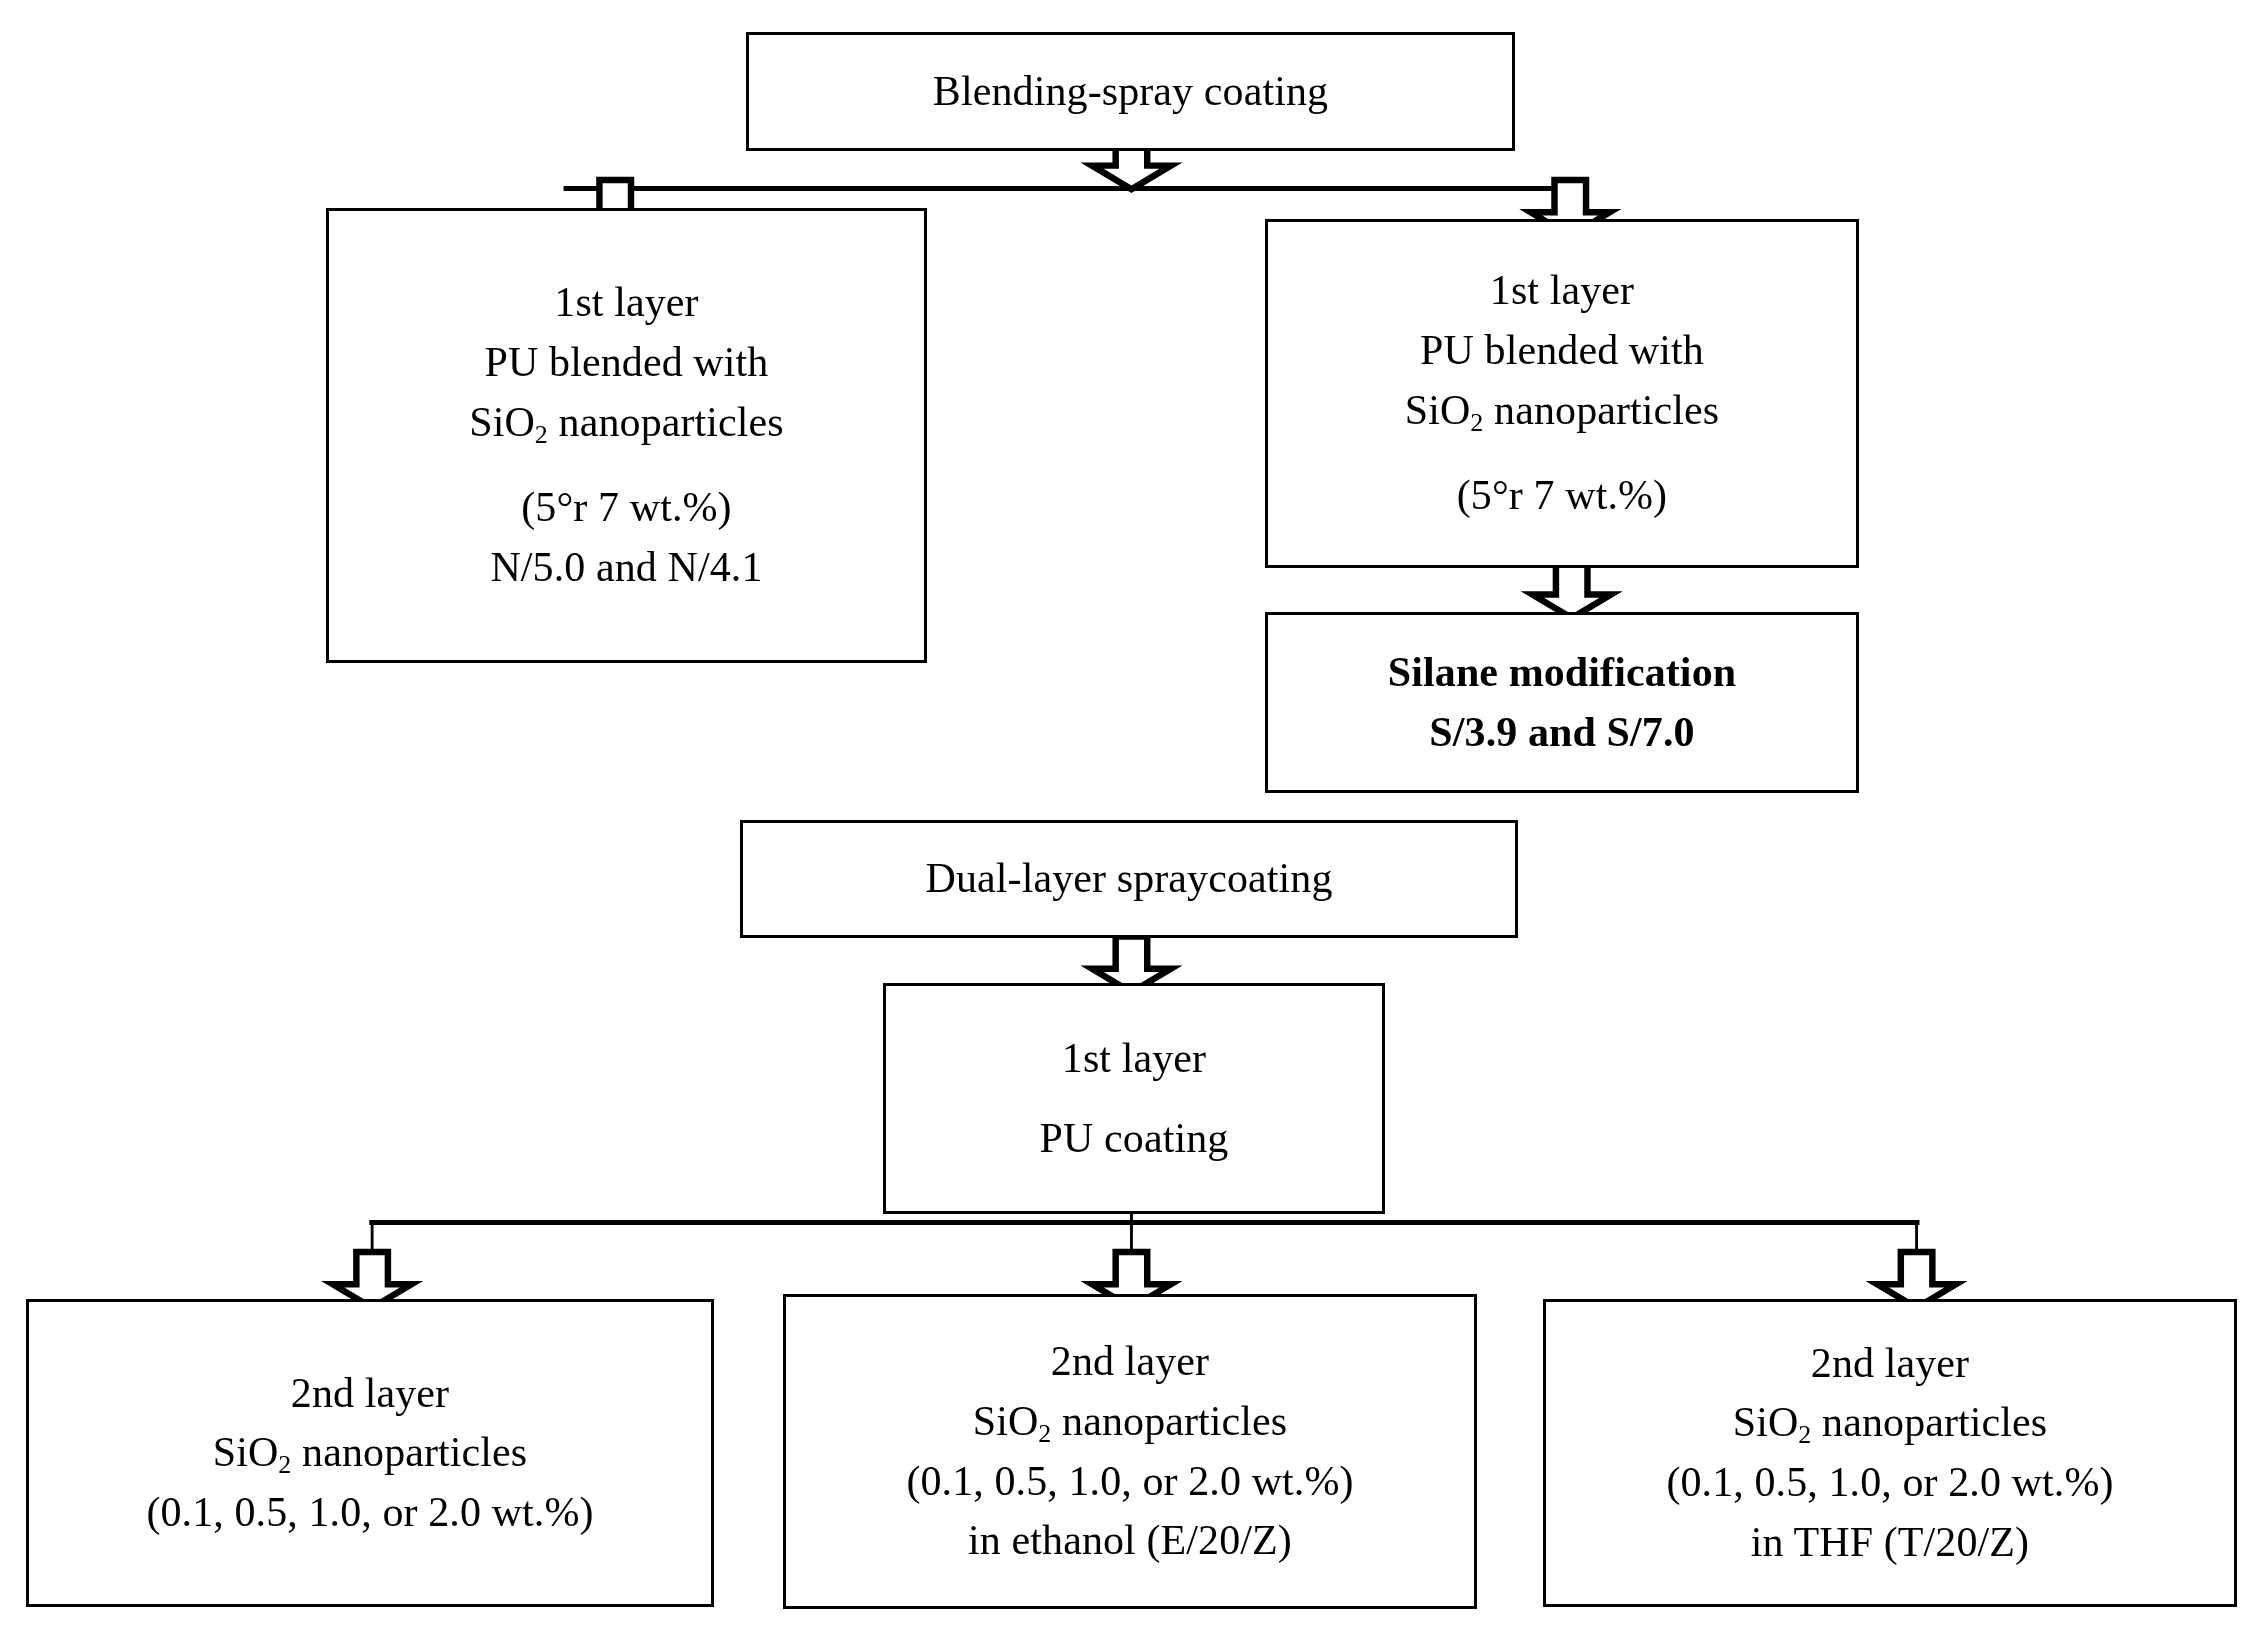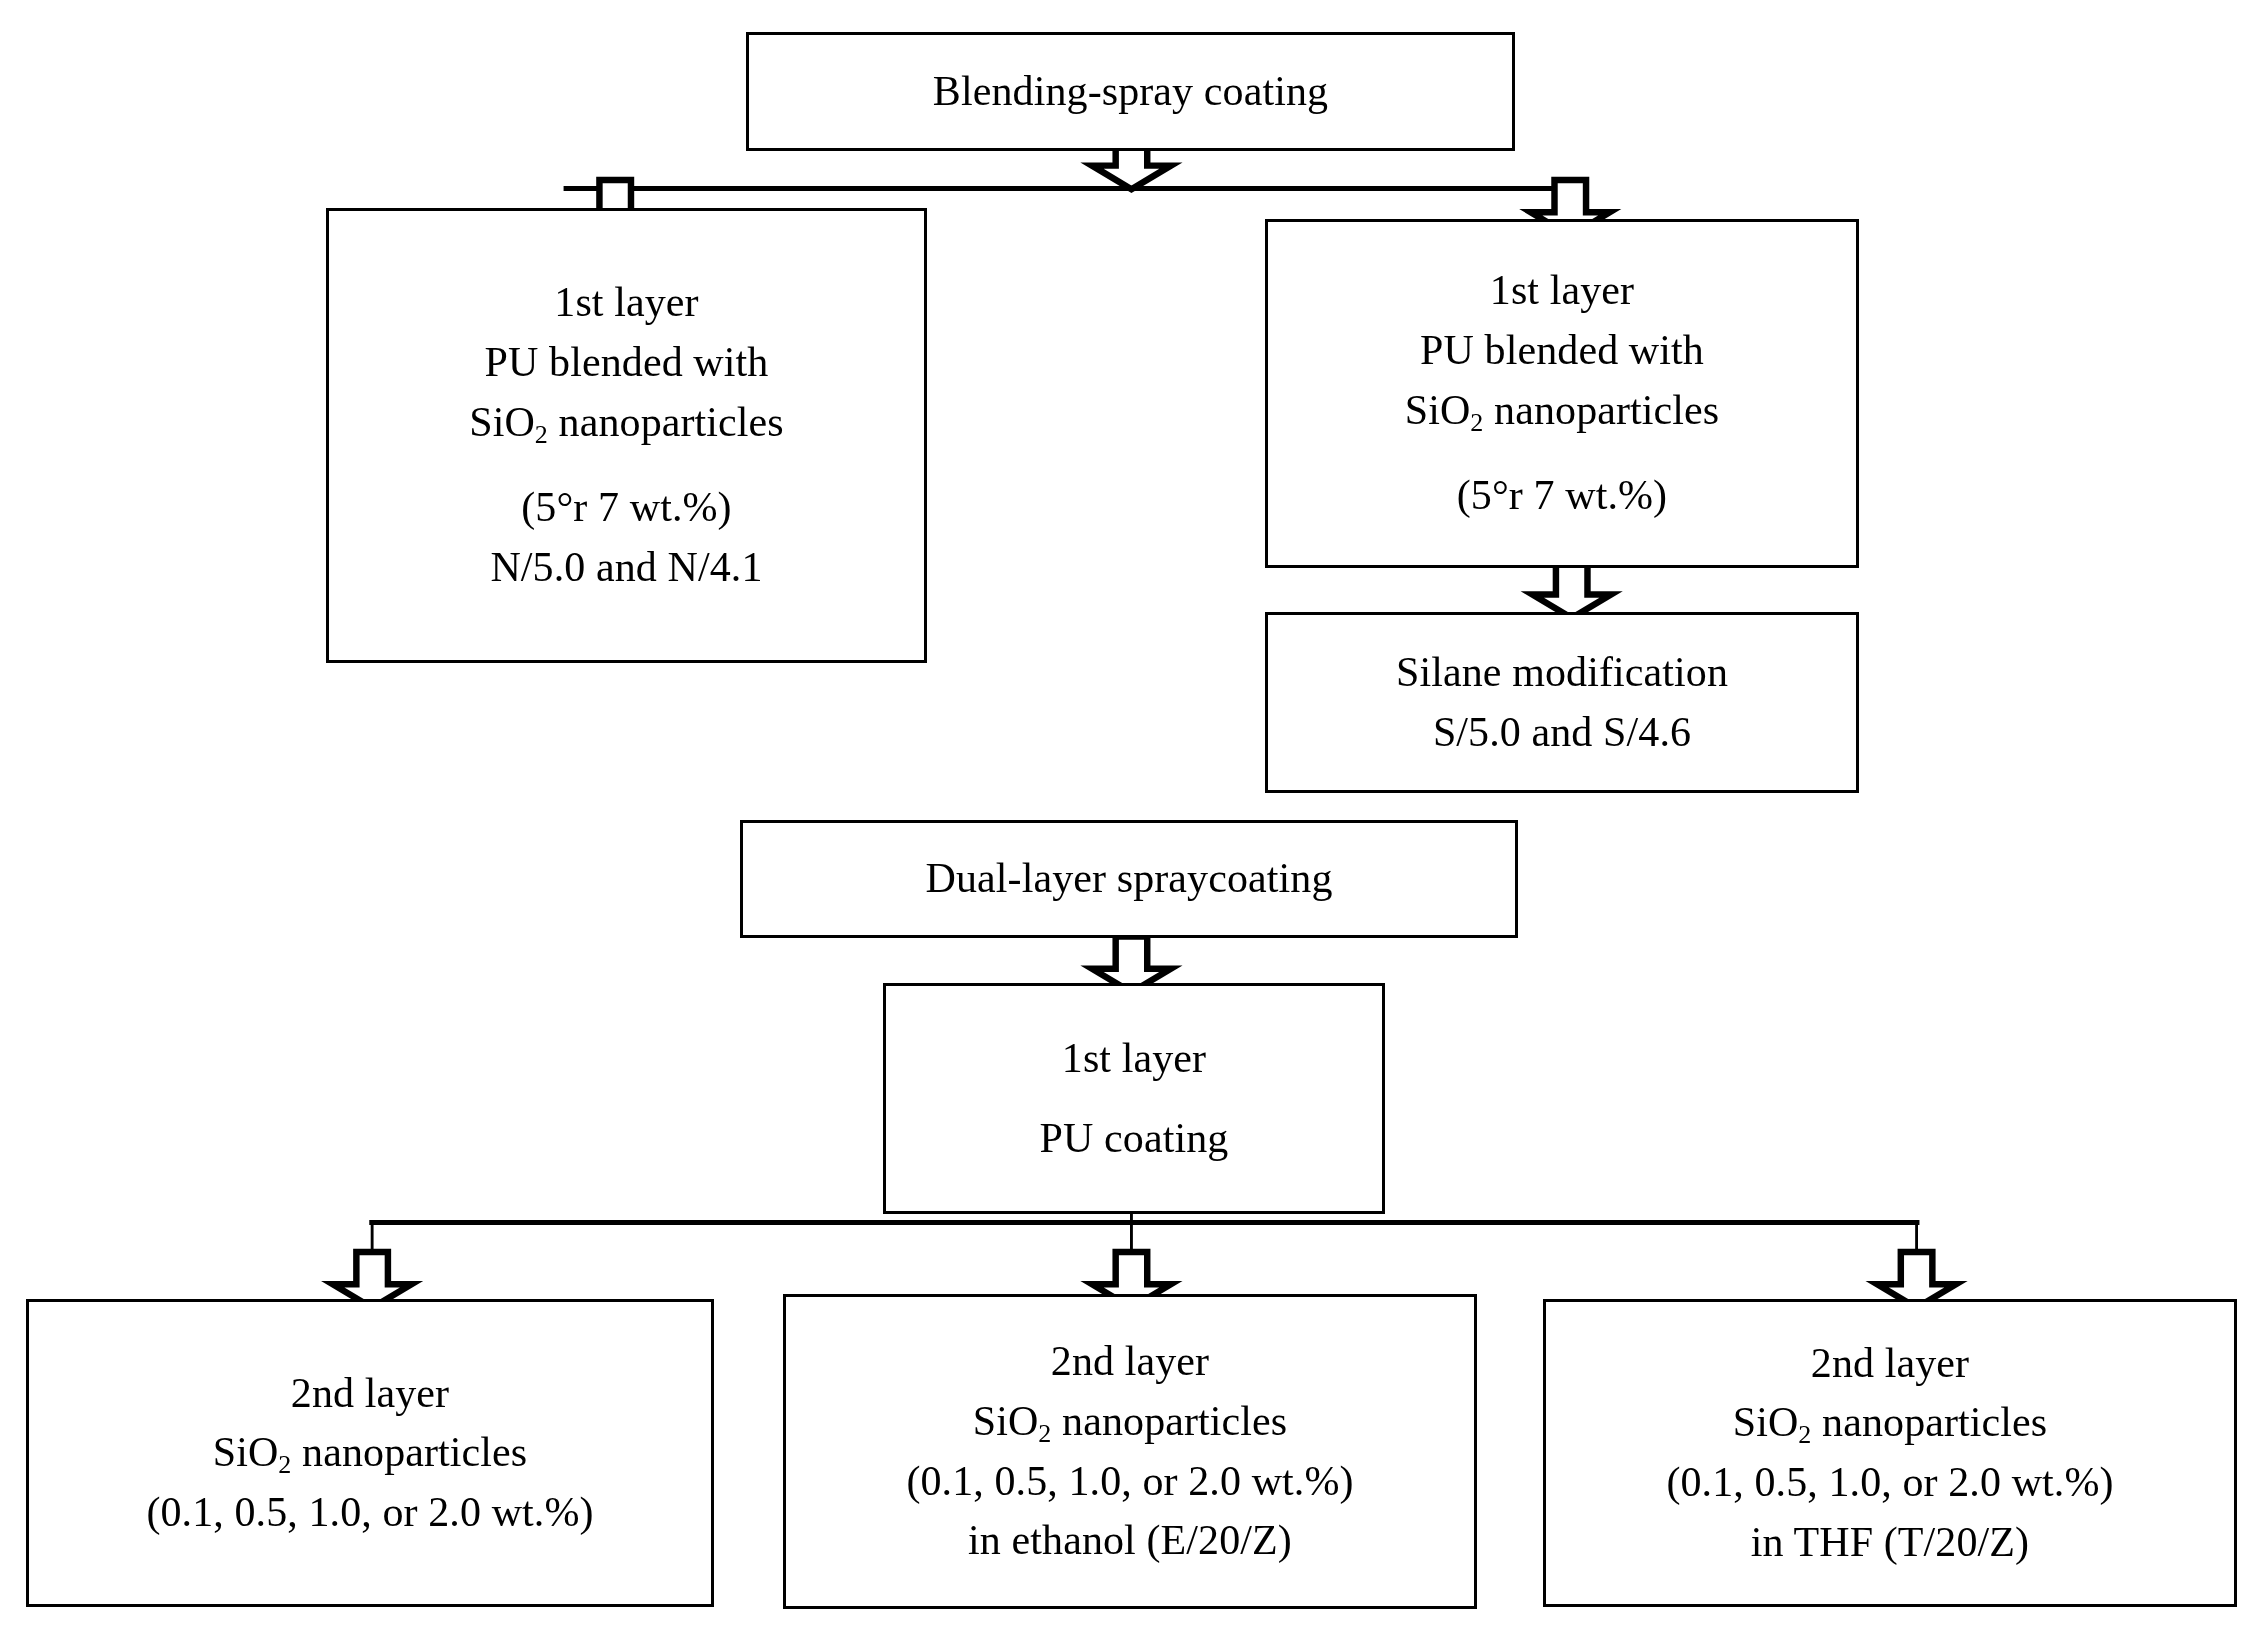--- a/index.html
+++ b/index.html
@@ -107,23 +107,23 @@
     <span class="node-line">N/5.0 and N/4.1</span>
   </div>
 
   <div class="node-box" style="left:1265px; top:219px; width:594px; height:349px;">
     <span class="node-line">1st layer</span>
     <span class="node-line">PU blended with</span>
     <span class="node-line"><span>SiO</span><sub>2</sub><span> nanoparticles</span></span>
     <span class="node-line spaced">(5°r 7 wt.%)</span>
   </div>
 
-  <div class="node-box" style="left:1265px; top:612px; width:594px; height:181px;">
+  <div class="node-box" style="left:1265px; top:612px; width:594px; height:181px;font-weight:bold;">
     <span class="node-line">Silane modification</span>
-    <span class="node-line">S/5.0 and S/4.6</span>
+    <span class="node-line">S/3.9 and S/7.0</span>
   </div>
 
   <div class="node-box" style="left:740px; top:820px; width:778px; height:118px;">
     <span class="node-line">Dual-layer spraycoating</span>
   </div>
 
   <div class="node-box" style="left:883px; top:983px; width:502px; height:231px;">
     <span class="node-line">1st layer</span>
     <span class="node-line spaced2">PU coating</span>
   </div>

